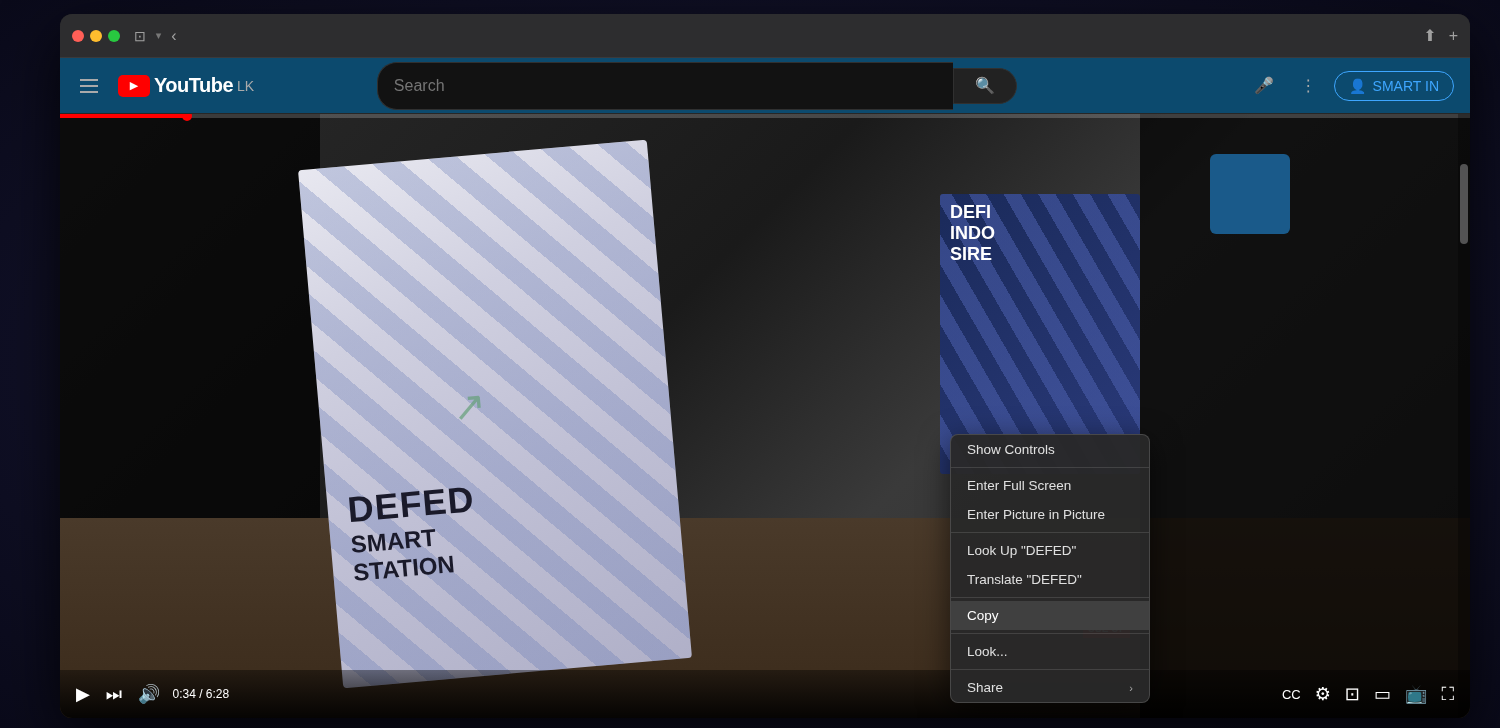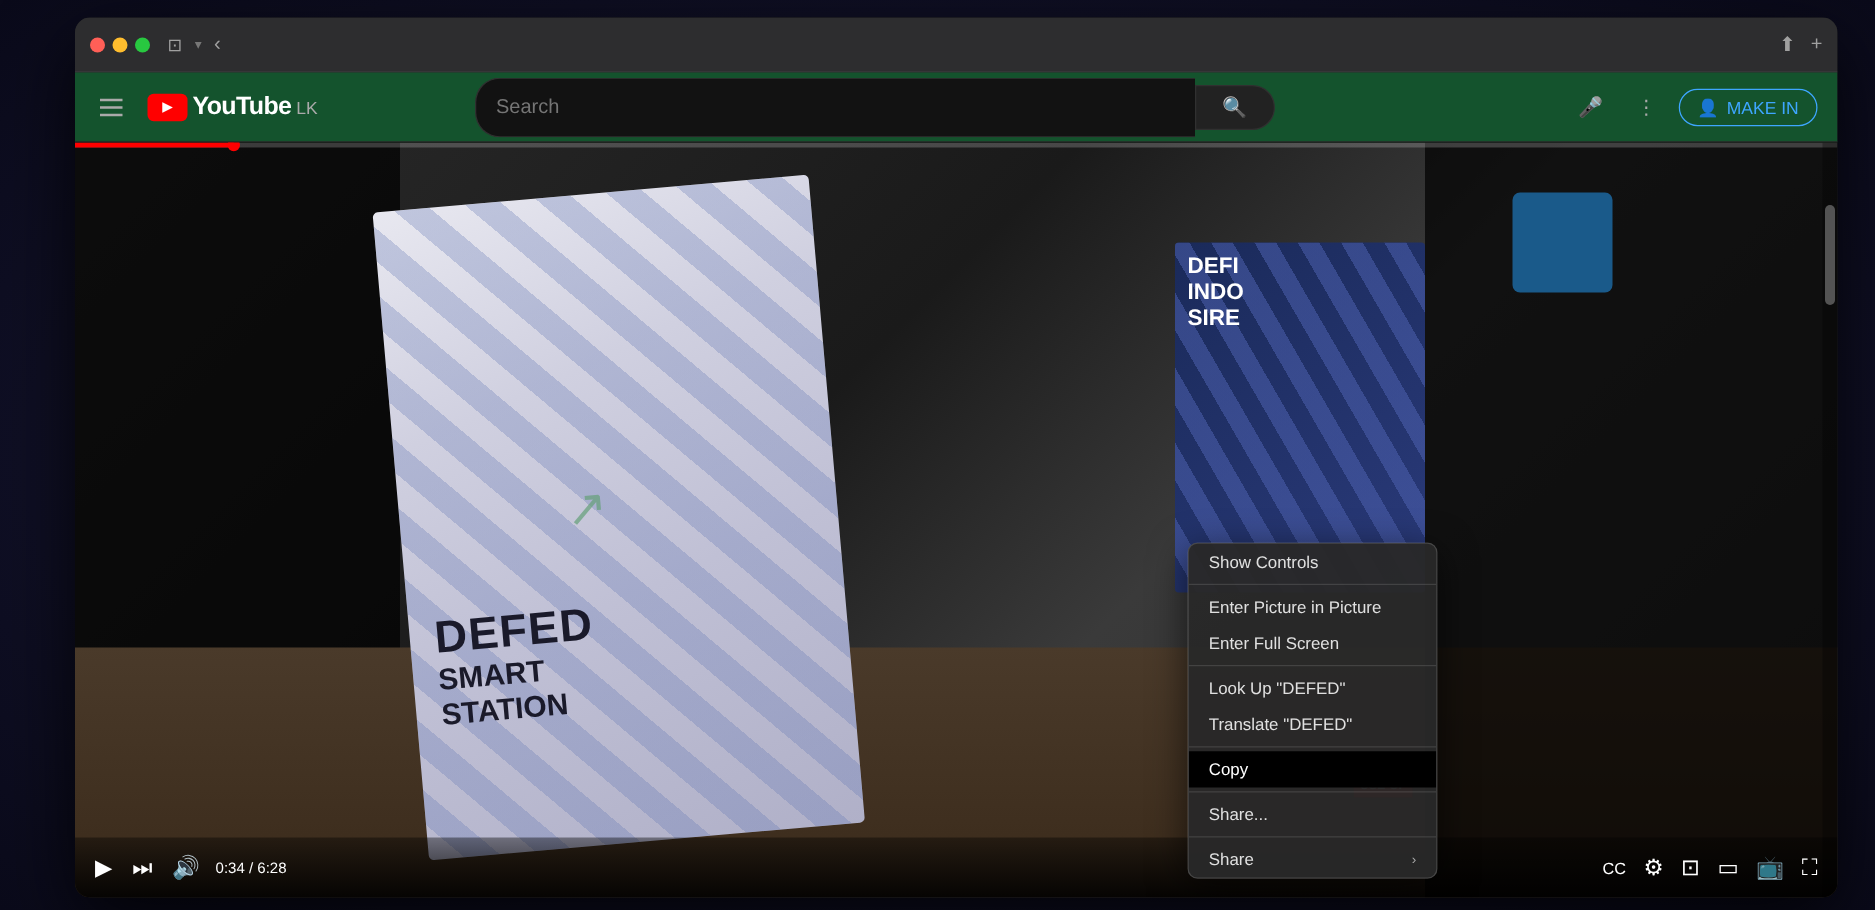--- a/index.html
+++ b/index.html
@@ -149,21 +149,21 @@
 
     .share-btn, .new-tab-btn {
       color: #a0a0a0;
       font-size: 16px;
       cursor: pointer;
     }
 
     
     .yt-header {
       height: 56px;
-      background: #14532d;
+      background: #0c4a6e;
       display: flex;
       align-items: center;
       padding: 0 16px;
       gap: 16px;
       flex-shrink: 0;
       border-bottom: 1px solid #272727;
     }
 
     .hamburger {
       display: flex;
@@ -551,21 +551,21 @@
       font-size: 13.5px;
       cursor: pointer;
       white-space: nowrap;
       display: flex;
       align-items: center;
       justify-content: space-between;
       text-align: center;
     }
 
     .ctx-item.highlighted {
-      background: #000000;
+      background: #404040;
       color: #fff;
     }
 
     .ctx-divider {
       height: 1px;
       background: rgba(255,255,255,0.12);
       margin: 3px 0;
     }
 
     .ctx-arrow {
@@ -635,21 +635,21 @@
     </div>
     <div class="yt-header-right">
       <div class="yt-mic-btn">
         <span>🎤</span>
       </div>
       <div class="yt-dots-btn">
         <span>⋮</span>
       </div>
       <div class="yt-sign-in">
         <span>👤</span>
-        <span>MAKE IN</span>
+        <span>SMART IN</span>
       </div>
     </div>
   </div>
 
   <div class="video-container">
     <div class="video-bg"></div>
 
     <div class="video-content">
 
       <div class="left-dark"></div>
@@ -704,39 +704,39 @@
         <button class="ctrl-btn">⛶</button>
       </div>
     </div>
 
     <div class="context-menu">
       <div class="ctx-item">
         <span>Show Controls</span>
       </div>
       <div class="ctx-divider"></div>
       <div class="ctx-item">
+        <span>Enter Full Screen</span>
+      </div>
+      <div class="ctx-item">
         <span>Enter Picture in Picture</span>
-      </div>
-      <div class="ctx-item">
-        <span>Enter Full Screen</span>
       </div>
       <div class="ctx-divider"></div>
       <div class="ctx-item">
         <span>Look Up "DEFED"</span>
       </div>
       <div class="ctx-item">
         <span>Translate "DEFED"</span>
       </div>
       <div class="ctx-divider"></div>
       <div class="ctx-item highlighted">
         <span>Copy</span>
       </div>
       <div class="ctx-divider"></div>
       <div class="ctx-item">
-        <span>Share...</span>
+        <span>Look...</span>
       </div>
       <div class="ctx-divider"></div>
       <div class="ctx-item">
         <span>Share</span>
         <span class="ctx-arrow">›</span>
       </div>
 
     </div>
 
     <div class="scrollbar-track">

